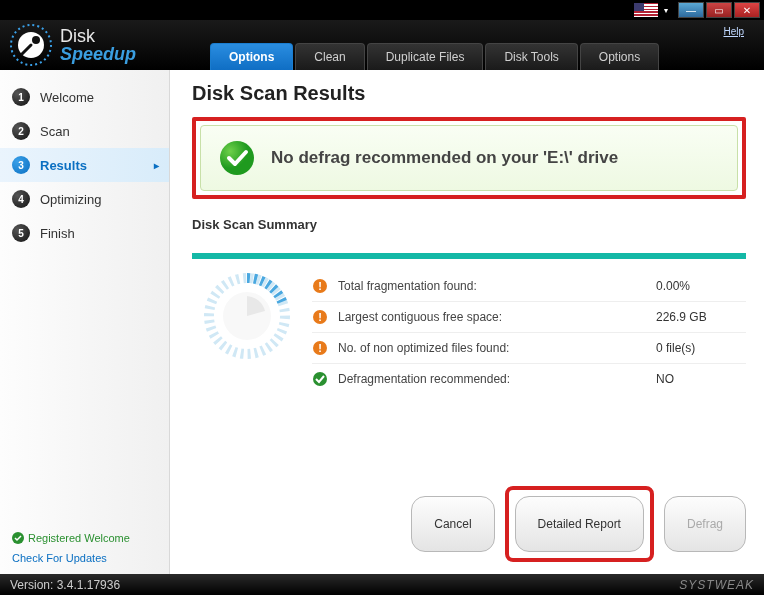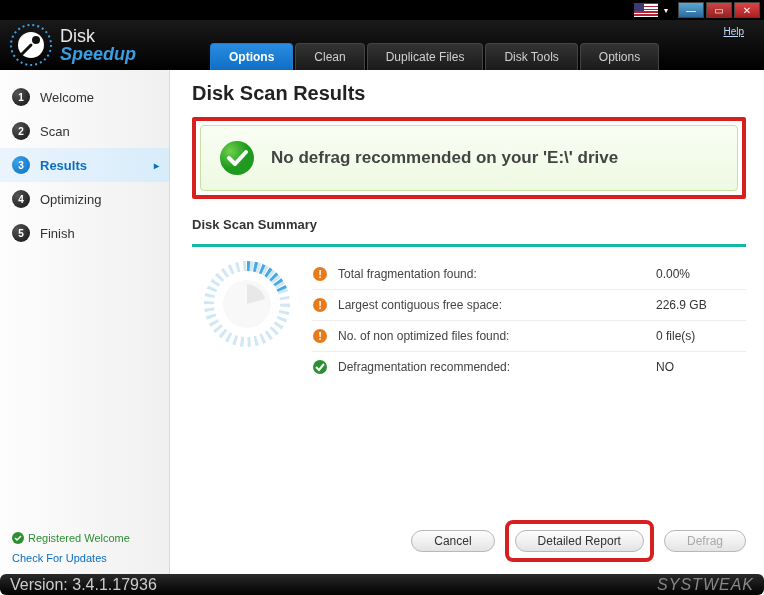--- a/index.html
+++ b/index.html
@@ -39,37 +39,37 @@
 
 .main { flex: 1; padding: 12px 18px 12px 22px; display: flex; flex-direction: column; background: #fff; }
 .page-title { font-size: 20px; font-weight: bold; color: #222; margin-bottom: 12px; }
 
 .result-banner { border: 4px solid #d62020; border-radius: 2px; padding: 4px; margin-bottom: 18px; }
 .result-inner { background: linear-gradient(#f9fef4, #eef9e2); border: 1px solid #c8e0a8; border-radius: 4px; padding: 14px 18px; display: flex; align-items: center; gap: 16px; }
 .check-big { width: 36px; height: 36px; }
 .result-text { font-size: 17px; color: #444; font-weight: 600; }
 
 .summary { }
-.summary-title { font-size: 13px; font-weight: bold; color: #333; padding-bottom: 12px; border-bottom: 3px solid #14b8a6; margin-bottom: 12px; }
+.summary-title { font-size: 13px; font-weight: bold; color: #333; padding-bottom: 21px; border-bottom: 6px solid #14b8a6; margin-bottom: 12px; }
 .summary-body { display: flex; gap: 20px; padding-left: 10px; }
 .gauge { width: 90px; height: 90px; flex-shrink: 0; }
 .summary-rows { flex: 1; }
 .srow { display: flex; align-items: center; padding: 7px 0; border-bottom: 1px solid #eee; gap: 10px; font-size: 12px; color: #444; }
 .srow:last-child { border-bottom: none; }
 .sicon { width: 16px; height: 16px; flex-shrink: 0; }
 .slabel { flex: 1; }
 .sval { width: 90px; color: #333; }
 
 .footer-btns { margin-top: auto; display: flex; justify-content: flex-end; gap: 10px; padding-top: 14px; align-items: center; }
-.btn { padding: 3px 22px; border-radius: 14px; border: 1px solid #b8b8b8; background: linear-gradient(#fdfdfd, #e4e4e4); font-size: 12px; color: #333; cursor: pointer; }
+.btn { padding: 20px 22px; border-radius: 14px; border: 1px solid #b8b8b8; background: linear-gradient(#fdfdfd, #e4e4e4); font-size: 12px; color: #333; cursor: pointer; }
 .btn.disabled { color: #aaa; cursor: default; }
 .btn-highlight { border: 4px solid #d62020; border-radius: 8px; padding: 6px; }
 .btn-highlight .btn { margin: 0; }
 
-.statusbar { height: 21px; background: linear-gradient(#2a2a2a, #000); display: flex; align-items: center; justify-content: space-between; padding: 0 10px; color: #ccc; font-size: 16px; border-radius: 6px; }
+.statusbar { height: 21px; background: linear-gradient(#2a2a2a, #000); display: flex; align-items: center; justify-content: space-between; padding: 0 10px; color: #ccc; font-size: 12px; }
 .brand { font-style: italic; letter-spacing: 1px; color: #888; }
 </style>
 </head>
 <body>
 
 <div class="titlebar">
   <div class="flag"></div>
   <span class="flag-drop">▾</span>
   <div class="winbtn min">—</div>
   <div class="winbtn max">▭</div>

